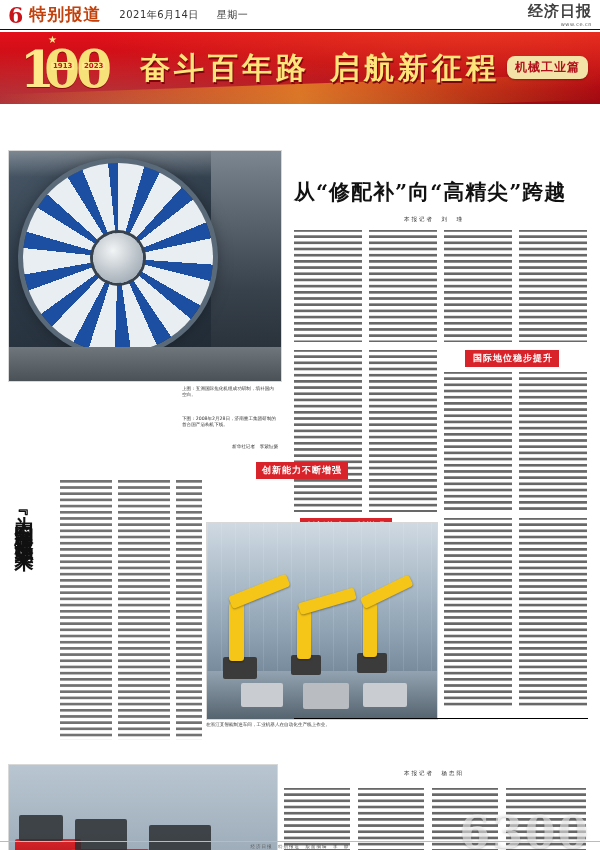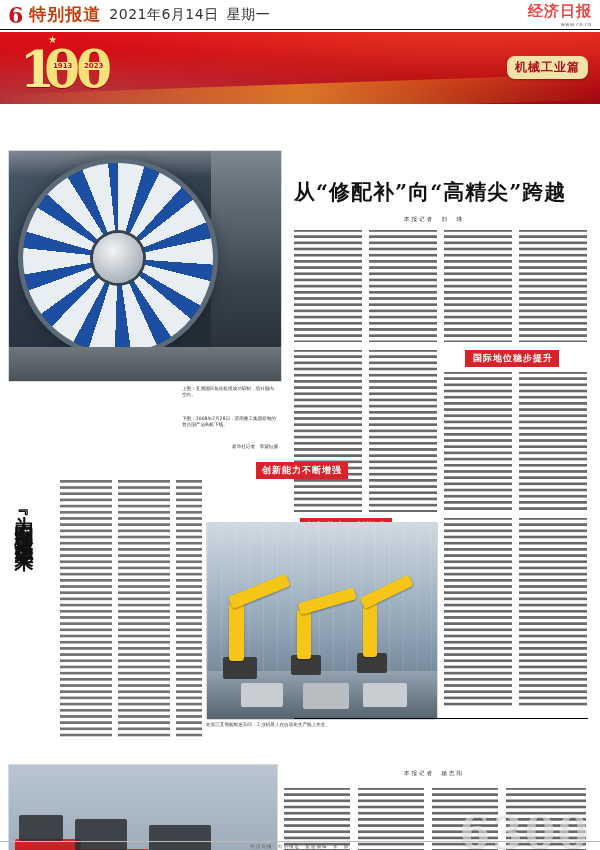--- a/index.html
+++ b/index.html
@@ -19,27 +19,27 @@
   }
   .page-num{
     color:#c8141b;font-weight:bold;font-size:22px;line-height:22px;
     font-family:"DejaVu Serif","Liberation Serif",serif;margin-right:6px;
   }
   .section-title{
     font-size:17px;font-weight:bold;letter-spacing:1px;
     font-family:"DejaVu Serif","Liberation Serif",serif;color:#c2410c;
   }
   .date-line{
-    font-size:14px;color:#333;margin-left:8px;letter-spacing:.5px;
+    font-size:10px;color:#333;margin-left:18px;letter-spacing:.5px;
   }
   .paper-logo{
     position:absolute;right:8px;top:2px;text-align:right;
   }
   .paper-logo .pname{
-    color:#ef4444;font-size:15px;font-weight:bold;letter-spacing:1px;
+    color:#404040;font-size:15px;font-weight:bold;letter-spacing:1px;
     font-family:"DejaVu Serif","Liberation Serif",serif;
   }
   .paper-logo .purl{font-size:5px;color:#555;letter-spacing:.5px;}
 
   
   .banner{
     position:relative;height:72px;margin-top:2px;
     background:linear-gradient(180deg,#e2101a 0%,#c10d15 55%,#9d0a11 100%);
     overflow:hidden;
   }
@@ -232,20 +232,23 @@
 
     <div class="logo100">
       <span class="star">★</span>
       <span class="digit one">1</span>
       <span class="digit zeroA">0</span>
       <span class="digit zeroB">0</span>
       <span class="yr yr1">1913</span>
       <span class="yr yr2">2023</span>
     </div>
 
+    <div class="banner-title cjk">
+      <span>奋斗百年路</span><span class="sp"></span><span>启航新征程</span>
+    </div>
 
     <div class="banner-tag cjk">机械工业篇</div>
   </div>
 
   <div class="content">
 
     <div class="photo" id="photo-tbm">
       <div class="beam"></div>
       <div class="machine"></div>
       <div class="disc"></div>

